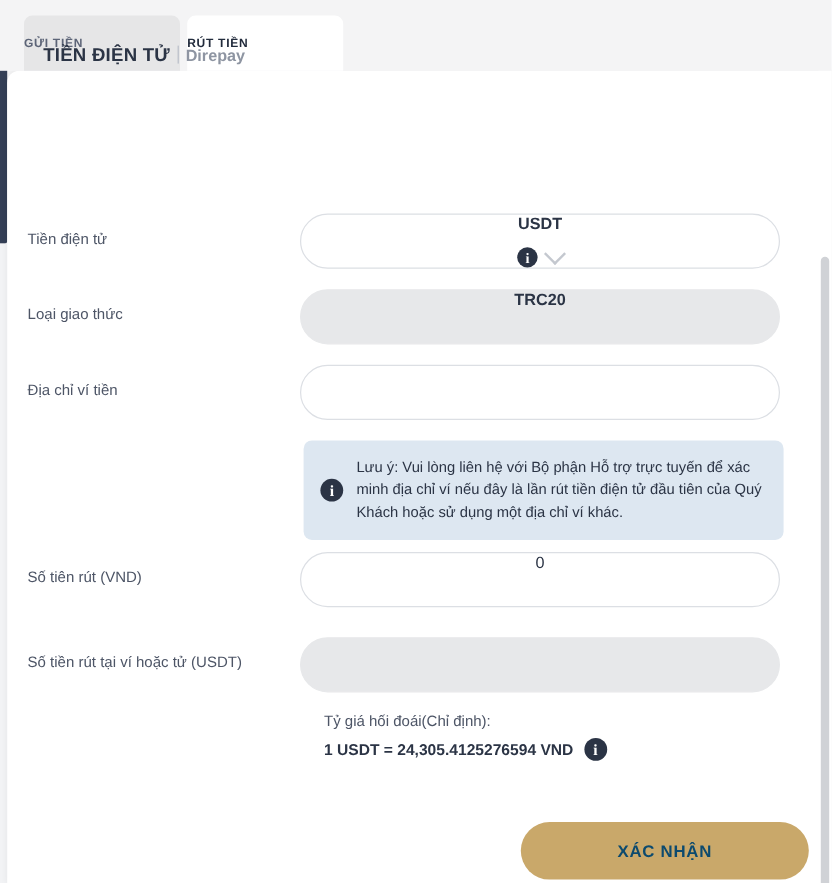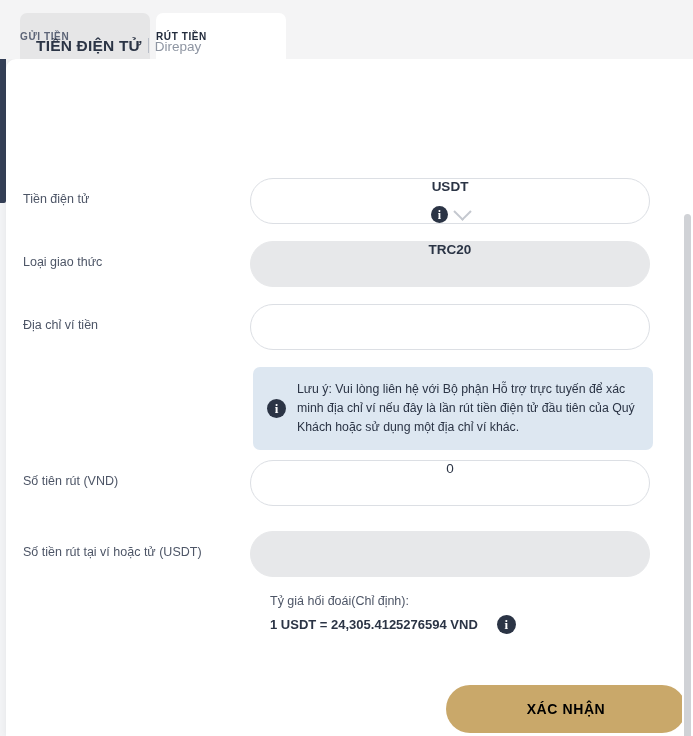--- a/index.html
+++ b/index.html
@@ -113,21 +113,21 @@
     width: 1px;
     height: 15px;
     background: #b9bec8;
     margin: 0 6px;
     position: relative;
     top: 2px;
   }
   .card-header-sub {
     font-size: 13.5px;
     color: #8e95a2;
-    font-weight: normal;
+    font-weight: bold;
   }
 
   
   .form {
     position: absolute;
     left: 0;
     top: 118px;
     width: 687px;
   }
   .form-row {
@@ -239,39 +239,39 @@
     top: 594px;
   }
   .rate-label {
     font-size: 12.5px;
     color: #4d5566;
     margin-bottom: 7px;
   }
   .rate-value-row {
     display: flex;
     align-items: center;
-    gap: 19px;
+    gap: 9px;
   }
   .rate-value {
     font-size: 13px;
     font-weight: bold;
     color: #2b3445;
   }
 
   
   .confirm-btn {
     position: absolute;
-    left: 446px;
+    left: 434px;
     top: 685px;
     width: 240px;
     height: 48px;
     background: #c9a86a;
     border: none;
     border-radius: 24px;
-    color: #000000;
+    color: #0c4a6e;
     font-size: 14px;
     font-weight: bold;
     letter-spacing: 0.6px;
     font-family: "Liberation Sans", sans-serif;
     cursor: pointer;
   }
 
   
   .scrollbar-track {
     position: absolute;

